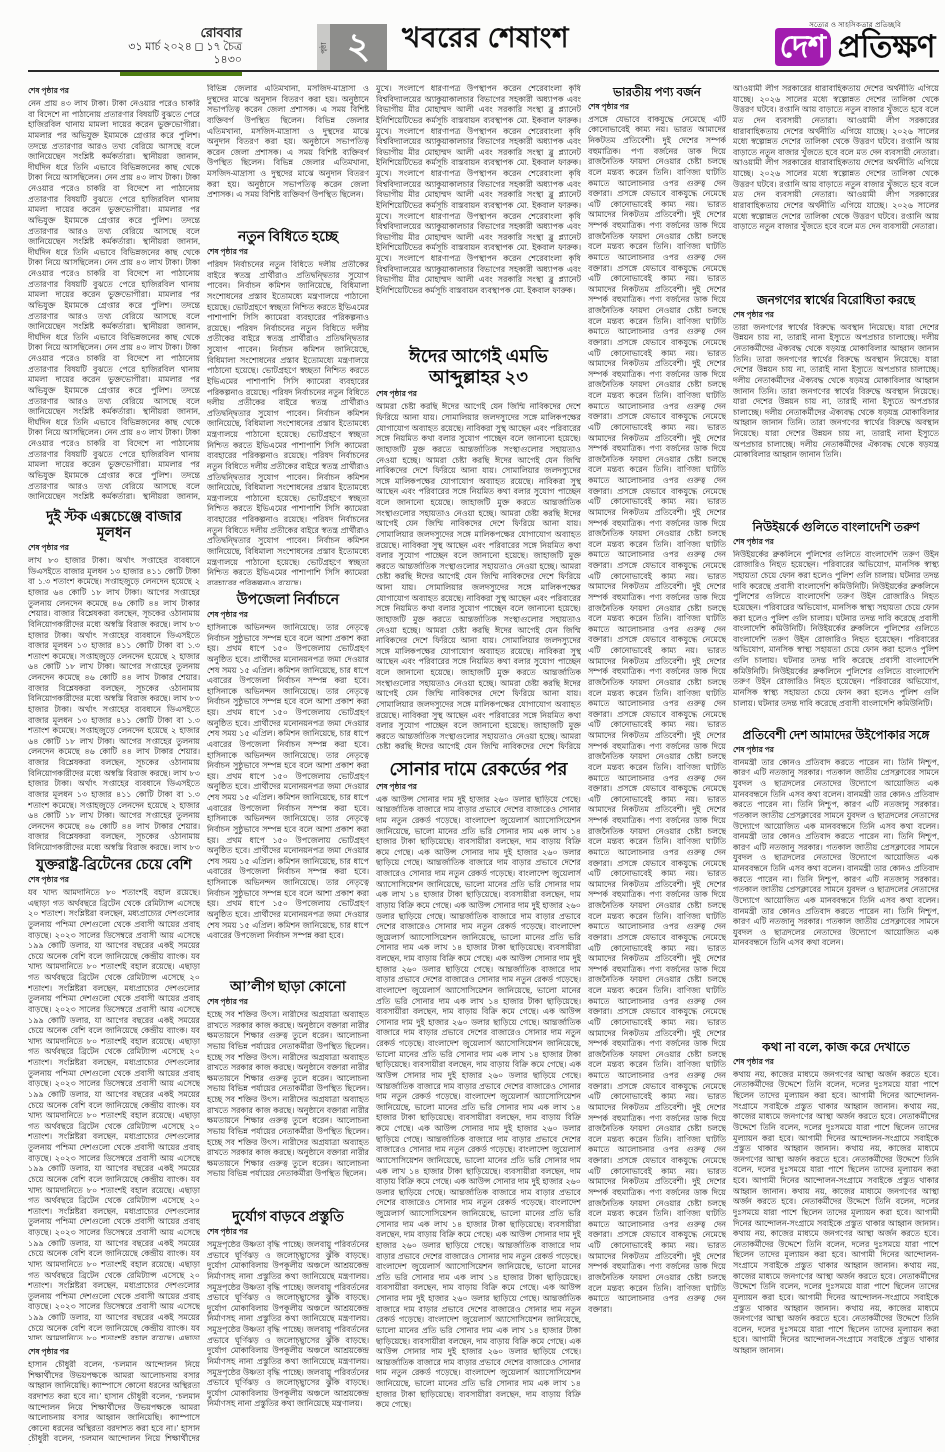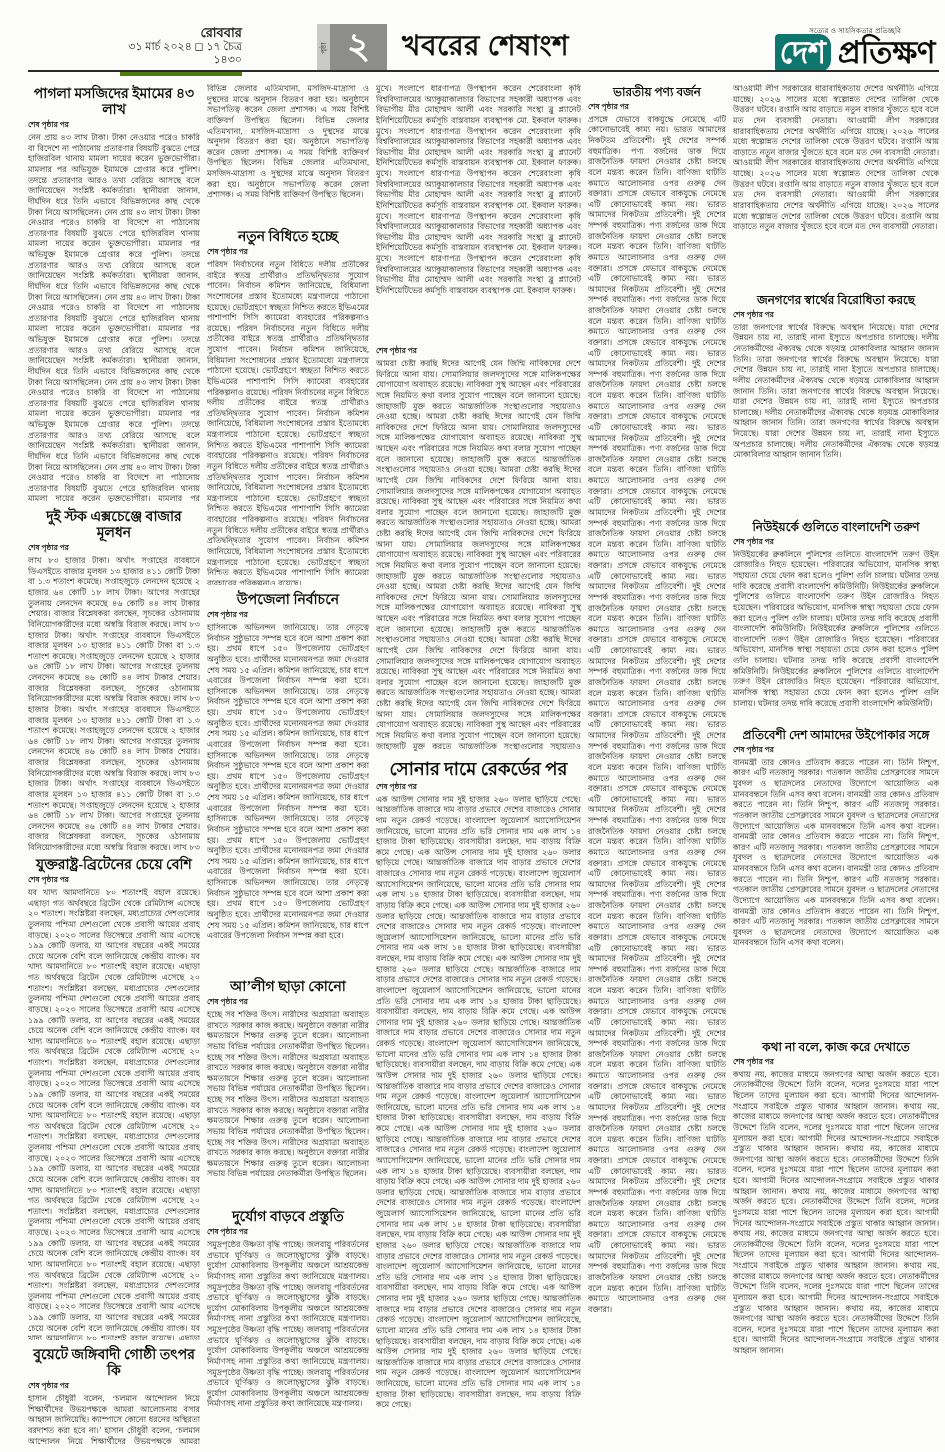--- a/index.html
+++ b/index.html
@@ -12,26 +12,26 @@
   .dateblock{position:absolute;left:92px;top:26px;width:122px;text-align:right;
              border-bottom:6px solid #4d7c0f;padding-bottom:3px;}
   .day{font-weight:bold;font-size:13px;line-height:1.1;}
   .date{font-size:11px;line-height:1.2;}
   .pagestrip{position:absolute;left:289px;top:24px;width:13px;height:47px;background:#c9c9c7;
              display:flex;align-items:center;justify-content:center;}
   .pagestrip span{transform:rotate(-90deg);font-size:7px;white-space:nowrap;color:#333;}
   .pagebox{position:absolute;left:302px;top:24px;width:57px;height:47px;background:#8d8d8b;
            color:#fff;display:flex;align-items:center;justify-content:center;
            font-size:36px;font-weight:bold;}
-  .section-title{position:absolute;left:374px;top:24px;font-size:28px;font-weight:bold;color:#111;
+  .section-title{position:absolute;left:374px;top:16px;font-size:28px;font-weight:bold;color:#111;
                  letter-spacing:0.5px;}
-  .logo{position:absolute;right:4px;top:28px;text-align:center;line-height:1;}
+  .logo{position:absolute;right:4px;top:22px;text-align:center;line-height:1;}
   .tagline{font-size:7px;color:#222;margin-bottom:2px;letter-spacing:0.3px;}
   .paper-name{font-size:31px;font-weight:bold;color:#0c0c0c;letter-spacing:-0.5px;}
-  .paper-first{background:#0f766e;color:#fff;padding:1px 5px 2px 4px;border-radius:4px 12px 12px 4px;}
+  .paper-first{background:#a21caf;color:#fff;padding:1px 5px 2px 4px;border-radius:4px 12px 12px 4px;}
   
   .cols{display:flex;gap:7px;height:1362px;overflow:hidden;padding-top:6px;}
   .col{overflow:hidden;}
   .c1{width:172px;} .c2{width:162px;} .c3{width:205px;} .c4{width:138px;} .c5{width:206px;}
   .art{overflow:hidden;margin-bottom:5px;}
   .art h2{margin:2px 0 0 0;text-align:center;font-weight:bold;color:#0e0e0e;line-height:1.15;}
   .hn{font-size:14px;}      
   .hw{font-size:18px;}      
   .hm{font-size:12px;}      
   .cont{text-align:left;font-size:7.5px;font-weight:bold;margin:1px 0 2px 0;color:#222;}
@@ -59,36 +59,34 @@
       <div class="tagline">সত্যের ও সাহসিকতার প্রতিচ্ছবি</div>
       <div class="paper-name"><span class="paper-first">দেশ</span><span> প্রতিক্ষণ</span></div>
     </div>
     <div class="header-rule"></div>
   </header>
 
   <main class="cols">
 
     <div class="col c1">
       <div class="art" style="height:418px">
-        <h2 class="hn">পাগলা মসজিদের ইমামের ৪৩ লাখ</h2>
         <div class="cont">শেষ পৃষ্ঠার পর</div>
         <div class="body">নেন প্রায় ৪৩ লাখ টাকা। টাকা নেওয়ার পরেও চাকরি বা বিদেশে না পাঠানোয় প্রতারণার বিষয়টি বুঝতে পেরে হাজিরবিল থানায় মামলা দায়ের করেন ভুক্তভোগীরা। মামলার পর অভিযুক্ত ইমামকে গ্রেপ্তার করে পুলিশ। তদন্তে প্রতারণার আরও তথ্য বেরিয়ে আসছে বলে জানিয়েছেন সংশ্লিষ্ট কর্মকর্তারা। স্থানীয়রা জানান, দীর্ঘদিন ধরে তিনি এভাবে বিভিন্নজনের কাছ থেকে টাকা নিয়ে আসছিলেন। নেন প্রায় ৪৩ লাখ টাকা। টাকা নেওয়ার পরেও চাকরি বা বিদেশে না পাঠানোয় প্রতারণার বিষয়টি বুঝতে পেরে হাজিরবিল থানায় মামলা দায়ের করেন ভুক্তভোগীরা। মামলার পর অভিযুক্ত ইমামকে গ্রেপ্তার করে পুলিশ। তদন্তে প্রতারণার আরও তথ্য বেরিয়ে আসছে বলে জানিয়েছেন সংশ্লিষ্ট কর্মকর্তারা। স্থানীয়রা জানান, দীর্ঘদিন ধরে তিনি এভাবে বিভিন্নজনের কাছ থেকে টাকা নিয়ে আসছিলেন। নেন প্রায় ৪৩ লাখ টাকা। টাকা নেওয়ার পরেও চাকরি বা বিদেশে না পাঠানোয় প্রতারণার বিষয়টি বুঝতে পেরে হাজিরবিল থানায় মামলা দায়ের করেন ভুক্তভোগীরা। মামলার পর অভিযুক্ত ইমামকে গ্রেপ্তার করে পুলিশ। তদন্তে প্রতারণার আরও তথ্য বেরিয়ে আসছে বলে জানিয়েছেন সংশ্লিষ্ট কর্মকর্তারা। স্থানীয়রা জানান, দীর্ঘদিন ধরে তিনি এভাবে বিভিন্নজনের কাছ থেকে টাকা নিয়ে আসছিলেন। নেন প্রায় ৪৩ লাখ টাকা। টাকা নেওয়ার পরেও চাকরি বা বিদেশে না পাঠানোয় প্রতারণার বিষয়টি বুঝতে পেরে হাজিরবিল থানায় মামলা দায়ের করেন ভুক্তভোগীরা। মামলার পর অভিযুক্ত ইমামকে গ্রেপ্তার করে পুলিশ। তদন্তে প্রতারণার আরও তথ্য বেরিয়ে আসছে বলে জানিয়েছেন সংশ্লিষ্ট কর্মকর্তারা। স্থানীয়রা জানান, দীর্ঘদিন ধরে তিনি এভাবে বিভিন্নজনের কাছ থেকে টাকা নিয়ে আসছিলেন। নেন প্রায় ৪৩ লাখ টাকা। টাকা নেওয়ার পরেও চাকরি বা বিদেশে না পাঠানোয় প্রতারণার বিষয়টি বুঝতে পেরে হাজিরবিল থানায় মামলা দায়ের করেন ভুক্তভোগীরা। মামলার পর অভিযুক্ত ইমামকে গ্রেপ্তার করে পুলিশ। তদন্তে প্রতারণার আরও তথ্য বেরিয়ে আসছে বলে জানিয়েছেন সংশ্লিষ্ট কর্মকর্তারা। স্থানীয়রা জানান, দীর্ঘদিন ধরে তিনি এভাবে বিভিন্নজনের কাছ থেকে টাকা নিয়ে আসছিলেন। নেন প্রায় ৪৩ লাখ টাকা। টাকা নেওয়ার পরেও চাকরি বা বিদেশে না পাঠানোয় প্রতারণার বিষয়টি বুঝতে পেরে হাজিরবিল থানায় মামলা দায়ের করেন ভুক্তভোগীরা। মামলার পর অভিযুক্ত ইমামকে গ্রেপ্তার করে পুলিশ। তদন্তে প্রতারণার আরও তথ্য বেরিয়ে আসছে বলে জানিয়েছেন সংশ্লিষ্ট কর্মকর্তারা। স্থানীয়রা জানান, দীর্ঘদিন ধরে তিনি এভাবে বিভিন্নজনের কাছ থেকে টাকা নিয়ে আসছিলেন।</div>
       </div>
       <div class="art" style="height:343px">
         <h2 class="hn">দুই স্টক এক্সচেঞ্জে বাজার মূলধন</h2>
         <div class="cont">শেষ পৃষ্ঠার পর</div>
         <div class="body">লাখ ৮৩ হাজার টাকা। অর্থাৎ সপ্তাহের ব্যবধানে ডিএসইতে বাজার মূলধন ১৩ হাজার ৪১১ কোটি টাকা বা ১.৩ শতাংশ কমেছে। সপ্তাহজুড়ে লেনদেন হয়েছে ২ হাজার ৬৪ কোটি ১৮ লাখ টাকা। আগের সপ্তাহের তুলনায় লেনদেন কমেছে ৪৬ কোটি ৪৪ লাখ টাকার শেয়ার। বাজার বিশ্লেষকরা বলছেন, সূচকের ওঠানামায় বিনিয়োগকারীদের মধ্যে অস্বস্তি বিরাজ করছে। লাখ ৮৩ হাজার টাকা। অর্থাৎ সপ্তাহের ব্যবধানে ডিএসইতে বাজার মূলধন ১৩ হাজার ৪১১ কোটি টাকা বা ১.৩ শতাংশ কমেছে। সপ্তাহজুড়ে লেনদেন হয়েছে ২ হাজার ৬৪ কোটি ১৮ লাখ টাকা। আগের সপ্তাহের তুলনায় লেনদেন কমেছে ৪৬ কোটি ৪৪ লাখ টাকার শেয়ার। বাজার বিশ্লেষকরা বলছেন, সূচকের ওঠানামায় বিনিয়োগকারীদের মধ্যে অস্বস্তি বিরাজ করছে। লাখ ৮৩ হাজার টাকা। অর্থাৎ সপ্তাহের ব্যবধানে ডিএসইতে বাজার মূলধন ১৩ হাজার ৪১১ কোটি টাকা বা ১.৩ শতাংশ কমেছে। সপ্তাহজুড়ে লেনদেন হয়েছে ২ হাজার ৬৪ কোটি ১৮ লাখ টাকা। আগের সপ্তাহের তুলনায় লেনদেন কমেছে ৪৬ কোটি ৪৪ লাখ টাকার শেয়ার। বাজার বিশ্লেষকরা বলছেন, সূচকের ওঠানামায় বিনিয়োগকারীদের মধ্যে অস্বস্তি বিরাজ করছে। লাখ ৮৩ হাজার টাকা। অর্থাৎ সপ্তাহের ব্যবধানে ডিএসইতে বাজার মূলধন ১৩ হাজার ৪১১ কোটি টাকা বা ১.৩ শতাংশ কমেছে। সপ্তাহজুড়ে লেনদেন হয়েছে ২ হাজার ৬৪ কোটি ১৮ লাখ টাকা। আগের সপ্তাহের তুলনায় লেনদেন কমেছে ৪৬ কোটি ৪৪ লাখ টাকার শেয়ার। বাজার বিশ্লেষকরা বলছেন, সূচকের ওঠানামায় বিনিয়োগকারীদের মধ্যে অস্বস্তি বিরাজ করছে। লাখ ৮৩ হাজার টাকা। অর্থাৎ সপ্তাহের ব্যবধানে ডিএসইতে বাজার মূলধন ১৩ হাজার ৪১১ কোটি টাকা বা ১.৩ শতাংশ কমেছে। সপ্তাহজুড়ে লেনদেন হয়েছে ২ হাজার ৬৪ কোটি ১৮ লাখ টাকা। আগের সপ্তাহের তুলনায় লেনদেন কমেছে ৪৬ কোটি ৪৪ লাখ টাকার শেয়ার। বাজার বিশ্লেষকরা বলছেন, সূচকের ওঠানামায় বিনিয়োগকারীদের মধ্যে অস্বস্তি বিরাজ করছে।</div>
       </div>
       <div class="art" style="height:485px">
         <h2 class="hn">যুক্তরাষ্ট্র-ব্রিটেনের চেয়ে বেশি</h2>
         <div class="cont">শেষ পৃষ্ঠার পর</div>
         <div class="body">যব খাদ্য আমদানিতে ৮০ শতাংশই বহাল রয়েছে। এছাড়া গত অর্থবছরে ব্রিটেন থেকে রেমিট্যান্স এসেছে ২০ শতাংশ। সংশ্লিষ্টরা বলছেন, মধ্যপ্রাচ্যের দেশগুলোর তুলনায় পশ্চিমা দেশগুলো থেকে প্রবাসী আয়ের প্রবাহ বাড়ছে। ২০২৩ সালের ডিসেম্বরে প্রবাসী আয় এসেছে ১৯৯ কোটি ডলার, যা আগের বছরের একই সময়ের চেয়ে অনেক বেশি বলে জানিয়েছে কেন্দ্রীয় ব্যাংক। যব খাদ্য আমদানিতে ৮০ শতাংশই বহাল রয়েছে। এছাড়া গত অর্থবছরে ব্রিটেন থেকে রেমিট্যান্স এসেছে ২০ শতাংশ। সংশ্লিষ্টরা বলছেন, মধ্যপ্রাচ্যের দেশগুলোর তুলনায় পশ্চিমা দেশগুলো থেকে প্রবাসী আয়ের প্রবাহ বাড়ছে। ২০২৩ সালের ডিসেম্বরে প্রবাসী আয় এসেছে ১৯৯ কোটি ডলার, যা আগের বছরের একই সময়ের চেয়ে অনেক বেশি বলে জানিয়েছে কেন্দ্রীয় ব্যাংক। যব খাদ্য আমদানিতে ৮০ শতাংশই বহাল রয়েছে। এছাড়া গত অর্থবছরে ব্রিটেন থেকে রেমিট্যান্স এসেছে ২০ শতাংশ। সংশ্লিষ্টরা বলছেন, মধ্যপ্রাচ্যের দেশগুলোর তুলনায় পশ্চিমা দেশগুলো থেকে প্রবাসী আয়ের প্রবাহ বাড়ছে। ২০২৩ সালের ডিসেম্বরে প্রবাসী আয় এসেছে ১৯৯ কোটি ডলার, যা আগের বছরের একই সময়ের চেয়ে অনেক বেশি বলে জানিয়েছে কেন্দ্রীয় ব্যাংক। যব খাদ্য আমদানিতে ৮০ শতাংশই বহাল রয়েছে। এছাড়া গত অর্থবছরে ব্রিটেন থেকে রেমিট্যান্স এসেছে ২০ শতাংশ। সংশ্লিষ্টরা বলছেন, মধ্যপ্রাচ্যের দেশগুলোর তুলনায় পশ্চিমা দেশগুলো থেকে প্রবাসী আয়ের প্রবাহ বাড়ছে। ২০২৩ সালের ডিসেম্বরে প্রবাসী আয় এসেছে ১৯৯ কোটি ডলার, যা আগের বছরের একই সময়ের চেয়ে অনেক বেশি বলে জানিয়েছে কেন্দ্রীয় ব্যাংক। যব খাদ্য আমদানিতে ৮০ শতাংশই বহাল রয়েছে। এছাড়া গত অর্থবছরে ব্রিটেন থেকে রেমিট্যান্স এসেছে ২০ শতাংশ। সংশ্লিষ্টরা বলছেন, মধ্যপ্রাচ্যের দেশগুলোর তুলনায় পশ্চিমা দেশগুলো থেকে প্রবাসী আয়ের প্রবাহ বাড়ছে। ২০২৩ সালের ডিসেম্বরে প্রবাসী আয় এসেছে ১৯৯ কোটি ডলার, যা আগের বছরের একই সময়ের চেয়ে অনেক বেশি বলে জানিয়েছে কেন্দ্রীয় ব্যাংক। যব খাদ্য আমদানিতে ৮০ শতাংশই বহাল রয়েছে। এছাড়া গত অর্থবছরে ব্রিটেন থেকে রেমিট্যান্স এসেছে ২০ শতাংশ। সংশ্লিষ্টরা বলছেন, মধ্যপ্রাচ্যের দেশগুলোর তুলনায় পশ্চিমা দেশগুলো থেকে প্রবাসী আয়ের প্রবাহ বাড়ছে। ২০২৩ সালের ডিসেম্বরে প্রবাসী আয় এসেছে ১৯৯ কোটি ডলার, যা আগের বছরের একই সময়ের চেয়ে অনেক বেশি বলে জানিয়েছে কেন্দ্রীয় ব্যাংক। যব খাদ্য আমদানিতে ৮০ শতাংশই বহাল রয়েছে। এছাড়া গত অর্থবছরে ব্রিটেন থেকে রেমিট্যান্স এসেছে ২০ শতাংশ। সংশ্লিষ্টরা বলছেন, মধ্যপ্রাচ্যের দেশগুলোর তুলনায় পশ্চিমা দেশগুলো থেকে প্রবাসী আয়ের প্রবাহ বাড়ছে। ২০২৩ সালের ডিসেম্বরে প্রবাসী আয় এসেছে ১৯৯ কোটি ডলার, যা আগের বছরের একই সময়ের চেয়ে অনেক বেশি বলে জানিয়েছে কেন্দ্রীয় ব্যাংক।</div>
       </div>
       <div class="art" style="height:100px">
-        <h2 class="hn">বুয়েটে জঙ্গিবাদী গোষ্ঠী তৎপর কি</h2>
         <div class="cont">শেষ পৃষ্ঠার পর</div>
         <div class="body">হাসান চৌধুরী বলেন, ‘চলমান আন্দোলন নিয়ে শিক্ষার্থীদের উভয়পক্ষকে আমরা আলোচনায় বসার আহ্বান জানিয়েছি। ক্যাম্পাসে কোনো ধরনের অস্থিরতা বরদাশত করা হবে না।’ হাসান চৌধুরী বলেন, ‘চলমান আন্দোলন নিয়ে শিক্ষার্থীদের উভয়পক্ষকে আমরা আলোচনায় বসার আহ্বান জানিয়েছি। ক্যাম্পাসে কোনো ধরনের অস্থিরতা বরদাশত করা হবে না।’ হাসান চৌধুরী বলেন, ‘চলমান আন্দোলন নিয়ে শিক্ষার্থীদের উভয়পক্ষকে আমরা আলোচনায় বসার আহ্বান জানিয়েছি। ক্যাম্পাসে কোনো ধরনের অস্থিরতা বরদাশত করা হবে না।’</div>
       </div>
     </div>
 
     <div class="col c2">
       <div class="art" style="height:138px">
         <div class="body">বিভিন্ন জেলার এতিমখানা, মসজিদ-মাদ্রাসা ও দুস্থদের মাঝে অনুদান বিতরণ করা হয়। অনুষ্ঠানে সভাপতিত্ব করেন জেলা প্রশাসক। এ সময় বিশিষ্ট ব্যক্তিবর্গ উপস্থিত ছিলেন। বিভিন্ন জেলার এতিমখানা, মসজিদ-মাদ্রাসা ও দুস্থদের মাঝে অনুদান বিতরণ করা হয়। অনুষ্ঠানে সভাপতিত্ব করেন জেলা প্রশাসক। এ সময় বিশিষ্ট ব্যক্তিবর্গ উপস্থিত ছিলেন। বিভিন্ন জেলার এতিমখানা, মসজিদ-মাদ্রাসা ও দুস্থদের মাঝে অনুদান বিতরণ করা হয়। অনুষ্ঠানে সভাপতিত্ব করেন জেলা প্রশাসক। এ সময় বিশিষ্ট ব্যক্তিবর্গ উপস্থিত ছিলেন।</div>
       </div>
       <div class="art" style="height:358px">
@@ -111,20 +109,21 @@
         <div class="cont">শেষ পৃষ্ঠার পর</div>
         <div class="body">সমুদ্রপৃষ্ঠের উষ্ণতা বৃদ্ধি পাচ্ছে। জলবায়ু পরিবর্তনের প্রভাবে ঘূর্ণিঝড় ও জলোচ্ছ্বাসের ঝুঁকি বাড়ছে। দুর্যোগ মোকাবিলায় উপকূলীয় অঞ্চলে আশ্রয়কেন্দ্র নির্মাণসহ নানা প্রস্তুতির কথা জানিয়েছে মন্ত্রণালয়। সমুদ্রপৃষ্ঠের উষ্ণতা বৃদ্ধি পাচ্ছে। জলবায়ু পরিবর্তনের প্রভাবে ঘূর্ণিঝড় ও জলোচ্ছ্বাসের ঝুঁকি বাড়ছে। দুর্যোগ মোকাবিলায় উপকূলীয় অঞ্চলে আশ্রয়কেন্দ্র নির্মাণসহ নানা প্রস্তুতির কথা জানিয়েছে মন্ত্রণালয়। সমুদ্রপৃষ্ঠের উষ্ণতা বৃদ্ধি পাচ্ছে। জলবায়ু পরিবর্তনের প্রভাবে ঘূর্ণিঝড় ও জলোচ্ছ্বাসের ঝুঁকি বাড়ছে। দুর্যোগ মোকাবিলায় উপকূলীয় অঞ্চলে আশ্রয়কেন্দ্র নির্মাণসহ নানা প্রস্তুতির কথা জানিয়েছে মন্ত্রণালয়। সমুদ্রপৃষ্ঠের উষ্ণতা বৃদ্ধি পাচ্ছে। জলবায়ু পরিবর্তনের প্রভাবে ঘূর্ণিঝড় ও জলোচ্ছ্বাসের ঝুঁকি বাড়ছে। দুর্যোগ মোকাবিলায় উপকূলীয় অঞ্চলে আশ্রয়কেন্দ্র নির্মাণসহ নানা প্রস্তুতির কথা জানিয়েছে মন্ত্রণালয়।</div>
       </div>
     </div>
 
     <div class="col c3">
       <div class="art" style="height:255px">
         <div class="body">মুখে। সংলাপে ধারণাপত্র উপস্থাপন করেন শেরেবাংলা কৃষি বিশ্ববিদ্যালয়ের অ্যাকুয়াকালচার বিভাগের সহকারী অধ্যাপক এবং বিভাগীয় মীর মোহাম্মদ আলী এবং সরকারি সংস্থা ব্লু প্ল্যানেট ইনিশিয়েটিভের কর্মসূচি বাস্তবায়ন ব্যবস্থাপক মো. ইকবাল ফারুক। মুখে। সংলাপে ধারণাপত্র উপস্থাপন করেন শেরেবাংলা কৃষি বিশ্ববিদ্যালয়ের অ্যাকুয়াকালচার বিভাগের সহকারী অধ্যাপক এবং বিভাগীয় মীর মোহাম্মদ আলী এবং সরকারি সংস্থা ব্লু প্ল্যানেট ইনিশিয়েটিভের কর্মসূচি বাস্তবায়ন ব্যবস্থাপক মো. ইকবাল ফারুক। মুখে। সংলাপে ধারণাপত্র উপস্থাপন করেন শেরেবাংলা কৃষি বিশ্ববিদ্যালয়ের অ্যাকুয়াকালচার বিভাগের সহকারী অধ্যাপক এবং বিভাগীয় মীর মোহাম্মদ আলী এবং সরকারি সংস্থা ব্লু প্ল্যানেট ইনিশিয়েটিভের কর্মসূচি বাস্তবায়ন ব্যবস্থাপক মো. ইকবাল ফারুক। মুখে। সংলাপে ধারণাপত্র উপস্থাপন করেন শেরেবাংলা কৃষি বিশ্ববিদ্যালয়ের অ্যাকুয়াকালচার বিভাগের সহকারী অধ্যাপক এবং বিভাগীয় মীর মোহাম্মদ আলী এবং সরকারি সংস্থা ব্লু প্ল্যানেট ইনিশিয়েটিভের কর্মসূচি বাস্তবায়ন ব্যবস্থাপক মো. ইকবাল ফারুক। মুখে। সংলাপে ধারণাপত্র উপস্থাপন করেন শেরেবাংলা কৃষি বিশ্ববিদ্যালয়ের অ্যাকুয়াকালচার বিভাগের সহকারী অধ্যাপক এবং বিভাগীয় মীর মোহাম্মদ আলী এবং সরকারি সংস্থা ব্লু প্ল্যানেট ইনিশিয়েটিভের কর্মসূচি বাস্তবায়ন ব্যবস্থাপক মো. ইকবাল ফারুক।</div>
       </div>
       <div class="art" style="height:408px">
+        <h2 class="hw">ঈদের আগেই এমভি আব্দুল্লাহর ২৩</h2>
         <div class="cont">শেষ পৃষ্ঠার পর</div>
         <div class="body">আমরা চেষ্টা করছি ঈদের আগেই যেন জিম্মি নাবিকদের দেশে ফিরিয়ে আনা যায়। সোমালিয়ার জলদস্যুদের সঙ্গে মালিকপক্ষের যোগাযোগ অব্যাহত রয়েছে। নাবিকরা সুস্থ আছেন এবং পরিবারের সঙ্গে নিয়মিত কথা বলার সুযোগ পাচ্ছেন বলে জানানো হয়েছে। জাহাজটি মুক্ত করতে আন্তর্জাতিক সংস্থাগুলোর সহায়তাও নেওয়া হচ্ছে। আমরা চেষ্টা করছি ঈদের আগেই যেন জিম্মি নাবিকদের দেশে ফিরিয়ে আনা যায়। সোমালিয়ার জলদস্যুদের সঙ্গে মালিকপক্ষের যোগাযোগ অব্যাহত রয়েছে। নাবিকরা সুস্থ আছেন এবং পরিবারের সঙ্গে নিয়মিত কথা বলার সুযোগ পাচ্ছেন বলে জানানো হয়েছে। জাহাজটি মুক্ত করতে আন্তর্জাতিক সংস্থাগুলোর সহায়তাও নেওয়া হচ্ছে। আমরা চেষ্টা করছি ঈদের আগেই যেন জিম্মি নাবিকদের দেশে ফিরিয়ে আনা যায়। সোমালিয়ার জলদস্যুদের সঙ্গে মালিকপক্ষের যোগাযোগ অব্যাহত রয়েছে। নাবিকরা সুস্থ আছেন এবং পরিবারের সঙ্গে নিয়মিত কথা বলার সুযোগ পাচ্ছেন বলে জানানো হয়েছে। জাহাজটি মুক্ত করতে আন্তর্জাতিক সংস্থাগুলোর সহায়তাও নেওয়া হচ্ছে। আমরা চেষ্টা করছি ঈদের আগেই যেন জিম্মি নাবিকদের দেশে ফিরিয়ে আনা যায়। সোমালিয়ার জলদস্যুদের সঙ্গে মালিকপক্ষের যোগাযোগ অব্যাহত রয়েছে। নাবিকরা সুস্থ আছেন এবং পরিবারের সঙ্গে নিয়মিত কথা বলার সুযোগ পাচ্ছেন বলে জানানো হয়েছে। জাহাজটি মুক্ত করতে আন্তর্জাতিক সংস্থাগুলোর সহায়তাও নেওয়া হচ্ছে। আমরা চেষ্টা করছি ঈদের আগেই যেন জিম্মি নাবিকদের দেশে ফিরিয়ে আনা যায়। সোমালিয়ার জলদস্যুদের সঙ্গে মালিকপক্ষের যোগাযোগ অব্যাহত রয়েছে। নাবিকরা সুস্থ আছেন এবং পরিবারের সঙ্গে নিয়মিত কথা বলার সুযোগ পাচ্ছেন বলে জানানো হয়েছে। জাহাজটি মুক্ত করতে আন্তর্জাতিক সংস্থাগুলোর সহায়তাও নেওয়া হচ্ছে। আমরা চেষ্টা করছি ঈদের আগেই যেন জিম্মি নাবিকদের দেশে ফিরিয়ে আনা যায়। সোমালিয়ার জলদস্যুদের সঙ্গে মালিকপক্ষের যোগাযোগ অব্যাহত রয়েছে। নাবিকরা সুস্থ আছেন এবং পরিবারের সঙ্গে নিয়মিত কথা বলার সুযোগ পাচ্ছেন বলে জানানো হয়েছে। জাহাজটি মুক্ত করতে আন্তর্জাতিক সংস্থাগুলোর সহায়তাও নেওয়া হচ্ছে। আমরা চেষ্টা করছি ঈদের আগেই যেন জিম্মি নাবিকদের দেশে ফিরিয়ে আনা যায়। সোমালিয়ার জলদস্যুদের সঙ্গে মালিকপক্ষের যোগাযোগ অব্যাহত রয়েছে। নাবিকরা সুস্থ আছেন এবং পরিবারের সঙ্গে নিয়মিত কথা বলার সুযোগ পাচ্ছেন বলে জানানো হয়েছে। জাহাজটি মুক্ত করতে আন্তর্জাতিক সংস্থাগুলোর সহায়তাও নেওয়া হচ্ছে।</div>
       </div>
       <div class="art" style="height:680px">
         <h2 class="hw">সোনার দামে রেকর্ডের পর</h2>
         <div class="cont">শেষ পৃষ্ঠার পর</div>
         <div class="body">এক আউন্স সোনার দাম দুই হাজার ২৬০ ডলার ছাড়িয়ে গেছে। আন্তর্জাতিক বাজারে দাম বাড়ার প্রভাবে দেশের বাজারেও সোনার দাম নতুন রেকর্ড গড়েছে। বাংলাদেশ জুয়েলার্স অ্যাসোসিয়েশন জানিয়েছে, ভালো মানের প্রতি ভরি সোনার দাম এক লাখ ১৪ হাজার টাকা ছাড়িয়েছে। ব্যবসায়ীরা বলছেন, দাম বাড়ায় বিক্রি কমে গেছে। এক আউন্স সোনার দাম দুই হাজার ২৬০ ডলার ছাড়িয়ে গেছে। আন্তর্জাতিক বাজারে দাম বাড়ার প্রভাবে দেশের বাজারেও সোনার দাম নতুন রেকর্ড গড়েছে। বাংলাদেশ জুয়েলার্স অ্যাসোসিয়েশন জানিয়েছে, ভালো মানের প্রতি ভরি সোনার দাম এক লাখ ১৪ হাজার টাকা ছাড়িয়েছে। ব্যবসায়ীরা বলছেন, দাম বাড়ায় বিক্রি কমে গেছে। এক আউন্স সোনার দাম দুই হাজার ২৬০ ডলার ছাড়িয়ে গেছে। আন্তর্জাতিক বাজারে দাম বাড়ার প্রভাবে দেশের বাজারেও সোনার দাম নতুন রেকর্ড গড়েছে। বাংলাদেশ জুয়েলার্স অ্যাসোসিয়েশন জানিয়েছে, ভালো মানের প্রতি ভরি সোনার দাম এক লাখ ১৪ হাজার টাকা ছাড়িয়েছে। ব্যবসায়ীরা বলছেন, দাম বাড়ায় বিক্রি কমে গেছে। এক আউন্স সোনার দাম দুই হাজার ২৬০ ডলার ছাড়িয়ে গেছে। আন্তর্জাতিক বাজারে দাম বাড়ার প্রভাবে দেশের বাজারেও সোনার দাম নতুন রেকর্ড গড়েছে। বাংলাদেশ জুয়েলার্স অ্যাসোসিয়েশন জানিয়েছে, ভালো মানের প্রতি ভরি সোনার দাম এক লাখ ১৪ হাজার টাকা ছাড়িয়েছে। ব্যবসায়ীরা বলছেন, দাম বাড়ায় বিক্রি কমে গেছে। এক আউন্স সোনার দাম দুই হাজার ২৬০ ডলার ছাড়িয়ে গেছে। আন্তর্জাতিক বাজারে দাম বাড়ার প্রভাবে দেশের বাজারেও সোনার দাম নতুন রেকর্ড গড়েছে। বাংলাদেশ জুয়েলার্স অ্যাসোসিয়েশন জানিয়েছে, ভালো মানের প্রতি ভরি সোনার দাম এক লাখ ১৪ হাজার টাকা ছাড়িয়েছে। ব্যবসায়ীরা বলছেন, দাম বাড়ায় বিক্রি কমে গেছে। এক আউন্স সোনার দাম দুই হাজার ২৬০ ডলার ছাড়িয়ে গেছে। আন্তর্জাতিক বাজারে দাম বাড়ার প্রভাবে দেশের বাজারেও সোনার দাম নতুন রেকর্ড গড়েছে। বাংলাদেশ জুয়েলার্স অ্যাসোসিয়েশন জানিয়েছে, ভালো মানের প্রতি ভরি সোনার দাম এক লাখ ১৪ হাজার টাকা ছাড়িয়েছে। ব্যবসায়ীরা বলছেন, দাম বাড়ায় বিক্রি কমে গেছে। এক আউন্স সোনার দাম দুই হাজার ২৬০ ডলার ছাড়িয়ে গেছে। আন্তর্জাতিক বাজারে দাম বাড়ার প্রভাবে দেশের বাজারেও সোনার দাম নতুন রেকর্ড গড়েছে। বাংলাদেশ জুয়েলার্স অ্যাসোসিয়েশন জানিয়েছে, ভালো মানের প্রতি ভরি সোনার দাম এক লাখ ১৪ হাজার টাকা ছাড়িয়েছে। ব্যবসায়ীরা বলছেন, দাম বাড়ায় বিক্রি কমে গেছে। এক আউন্স সোনার দাম দুই হাজার ২৬০ ডলার ছাড়িয়ে গেছে। আন্তর্জাতিক বাজারে দাম বাড়ার প্রভাবে দেশের বাজারেও সোনার দাম নতুন রেকর্ড গড়েছে। বাংলাদেশ জুয়েলার্স অ্যাসোসিয়েশন জানিয়েছে, ভালো মানের প্রতি ভরি সোনার দাম এক লাখ ১৪ হাজার টাকা ছাড়িয়েছে। ব্যবসায়ীরা বলছেন, দাম বাড়ায় বিক্রি কমে গেছে। এক আউন্স সোনার দাম দুই হাজার ২৬০ ডলার ছাড়িয়ে গেছে। আন্তর্জাতিক বাজারে দাম বাড়ার প্রভাবে দেশের বাজারেও সোনার দাম নতুন রেকর্ড গড়েছে। বাংলাদেশ জুয়েলার্স অ্যাসোসিয়েশন জানিয়েছে, ভালো মানের প্রতি ভরি সোনার দাম এক লাখ ১৪ হাজার টাকা ছাড়িয়েছে। ব্যবসায়ীরা বলছেন, দাম বাড়ায় বিক্রি কমে গেছে। এক আউন্স সোনার দাম দুই হাজার ২৬০ ডলার ছাড়িয়ে গেছে। আন্তর্জাতিক বাজারে দাম বাড়ার প্রভাবে দেশের বাজারেও সোনার দাম নতুন রেকর্ড গড়েছে। বাংলাদেশ জুয়েলার্স অ্যাসোসিয়েশন জানিয়েছে, ভালো মানের প্রতি ভরি সোনার দাম এক লাখ ১৪ হাজার টাকা ছাড়িয়েছে। ব্যবসায়ীরা বলছেন, দাম বাড়ায় বিক্রি কমে গেছে। এক আউন্স সোনার দাম দুই হাজার ২৬০ ডলার ছাড়িয়ে গেছে। আন্তর্জাতিক বাজারে দাম বাড়ার প্রভাবে দেশের বাজারেও সোনার দাম নতুন রেকর্ড গড়েছে। বাংলাদেশ জুয়েলার্স অ্যাসোসিয়েশন জানিয়েছে, ভালো মানের প্রতি ভরি সোনার দাম এক লাখ ১৪ হাজার টাকা ছাড়িয়েছে। ব্যবসায়ীরা বলছেন, দাম বাড়ায় বিক্রি কমে গেছে।</div>
       </div>
     </div>
 

